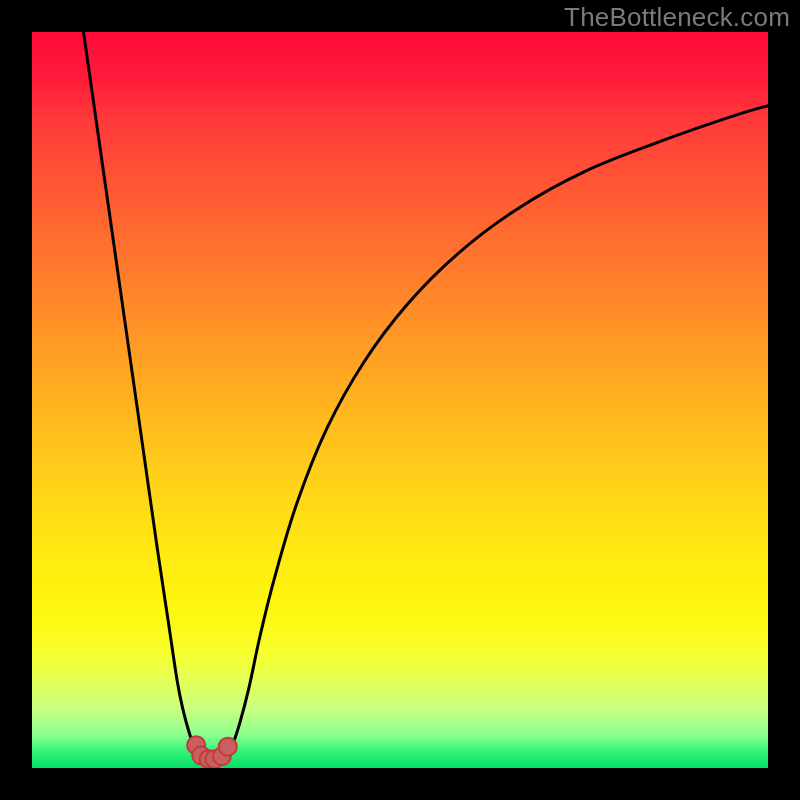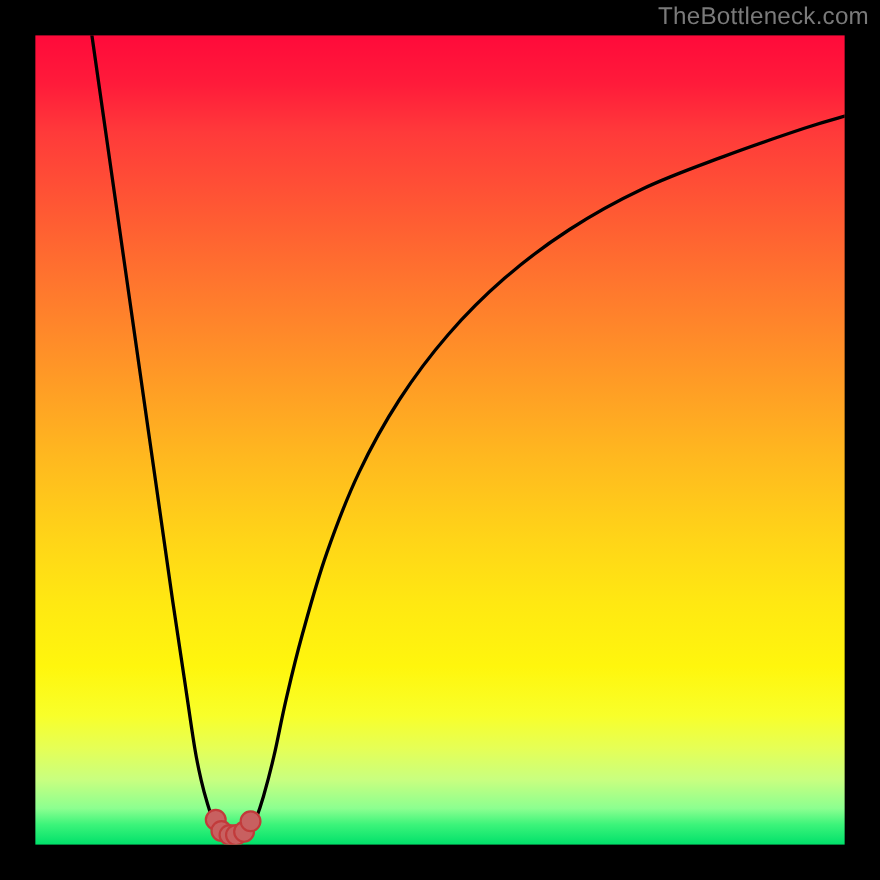--- a/index.html
+++ b/index.html
@@ -53,21 +53,21 @@
     inset: 0;
     width: 100%;
     height: 100%;
   }
   .watermark {
     position: absolute;
     top: 2px;
     right: 10px;
     color: #7a7a7a;
     font-family: Arial, Helvetica, sans-serif;
-    font-size: 22px;
+    font-size: 26px;
     letter-spacing: 0.2px;
     user-select: none;
   }
 </style>
 </head>
 <body>
 
 <div class="frame">
   <div class="plot">
     <div class="gradient"></div>

